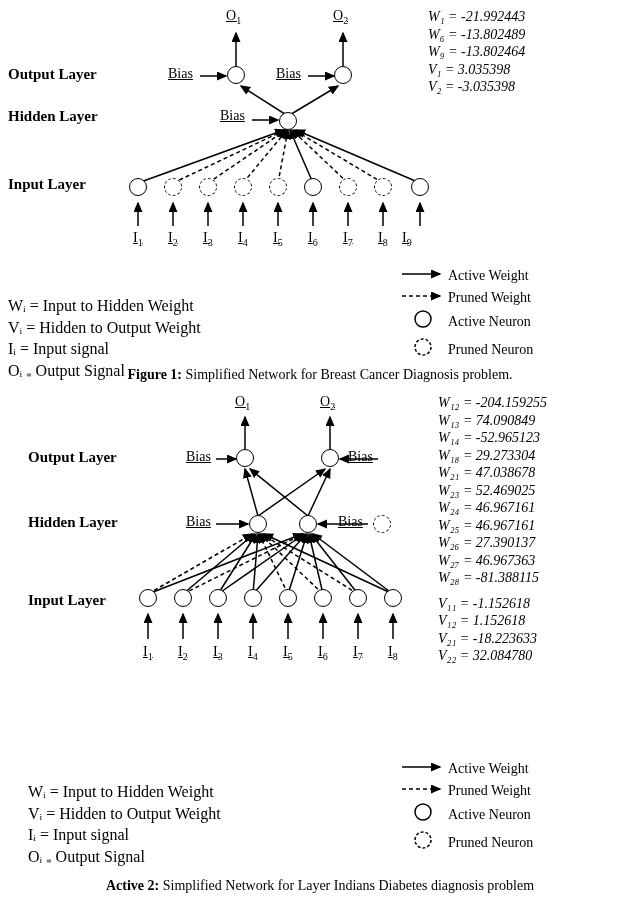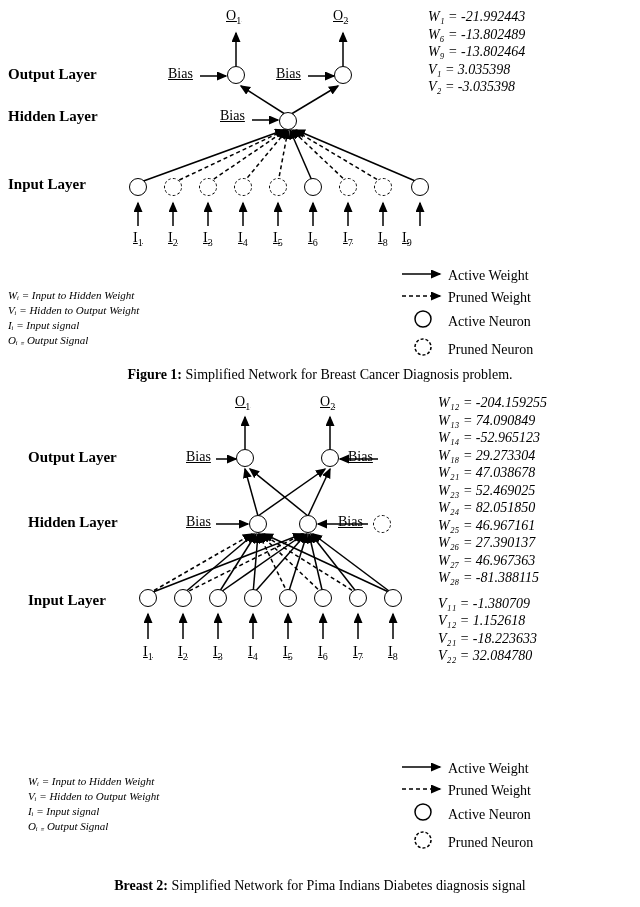--- a/index.html
+++ b/index.html
@@ -65,24 +65,24 @@
     text-align: center;
   }
   .caption {
     text-align: center;
     font-size: 14px;
     margin-top: 4px;
   }
   .caption b { font-weight: bold; }
   .notation {
     position: absolute;
-    font-size: 11px;
-    font-style: italic;
+    font-size: 16px;
     line-height: 1.35;
     white-space: nowrap;
+    margin-top: 7px;
   }
   .sub { font-size: 10px; vertical-align: sub; }
   svg.overlay {
     position: absolute;
     left: 0; top: 0;
     pointer-events: none;
   }
 </style>
 </head>
 <body>
@@ -248,27 +248,27 @@
     <span>O</span><span class="sub">2</span>
   </div>
 
   <div class="weights" style="left:430px; top:0;">
     <div>W₁₂ =  -204.159255</div>
     <div>W₁₃ = 74.090849</div>
     <div>W₁₄ = -52.965123</div>
     <div>W₁₈ = 29.273304</div>
     <div>W₂₁ = 47.038678</div>
     <div>W₂₃ = 52.469025</div>
-    <div>W₂₄ = 82.051850</div>
+    <div>W₂₄ = 46.967161</div>
     <div>W₂₅ = 46.967161</div>
     <div>W₂₆ = 27.390137</div>
     <div>W₂₇ = 46.967363</div>
     <div>W₂₈ = -81.388115</div>
     <div style="height:8px;"></div>
-    <div>V₁₁ = -1.380709</div>
+    <div>V₁₁ = -1.152618</div>
     <div>V₁₂ = 1.152618</div>
     <div>V₂₁ = -18.223633</div>
     <div>V₂₂ = 32.084780</div>
   </div>
 
   <div class="layer-label" style="left:20px; top:55px;">Output Layer</div>
   <div class="layer-label" style="left:20px; top:120px;">Hidden Layer</div>
   <div class="layer-label" style="left:20px; top:198px;">Input Layer</div>
 
   <div class="small-label" style="left:178px; top:55px;">Bias</div>
@@ -408,15 +408,15 @@
       <span class="sym">
         <svg width="46" height="20">
             <circle cx="23" cy="10" r="8" fill="none" stroke="#000" stroke-width="1.5" stroke-dasharray="3 2"></circle>
           </svg>
       </span>
       <span>Pruned Neuron</span>
     </div>
   </div>
 
   <div class="caption" style="position:absolute; left:0; right:0; top:480px;">
-    <b>Breast 2:</b><span> Simplified Network for Pima Indians Diabetes diagnosis signal</span>
+    <b>Active 2:</b><span> Simplified Network for Layer Indians Diabetes diagnosis problem</span>
   </div>
 </div>
 
 </body></html>

